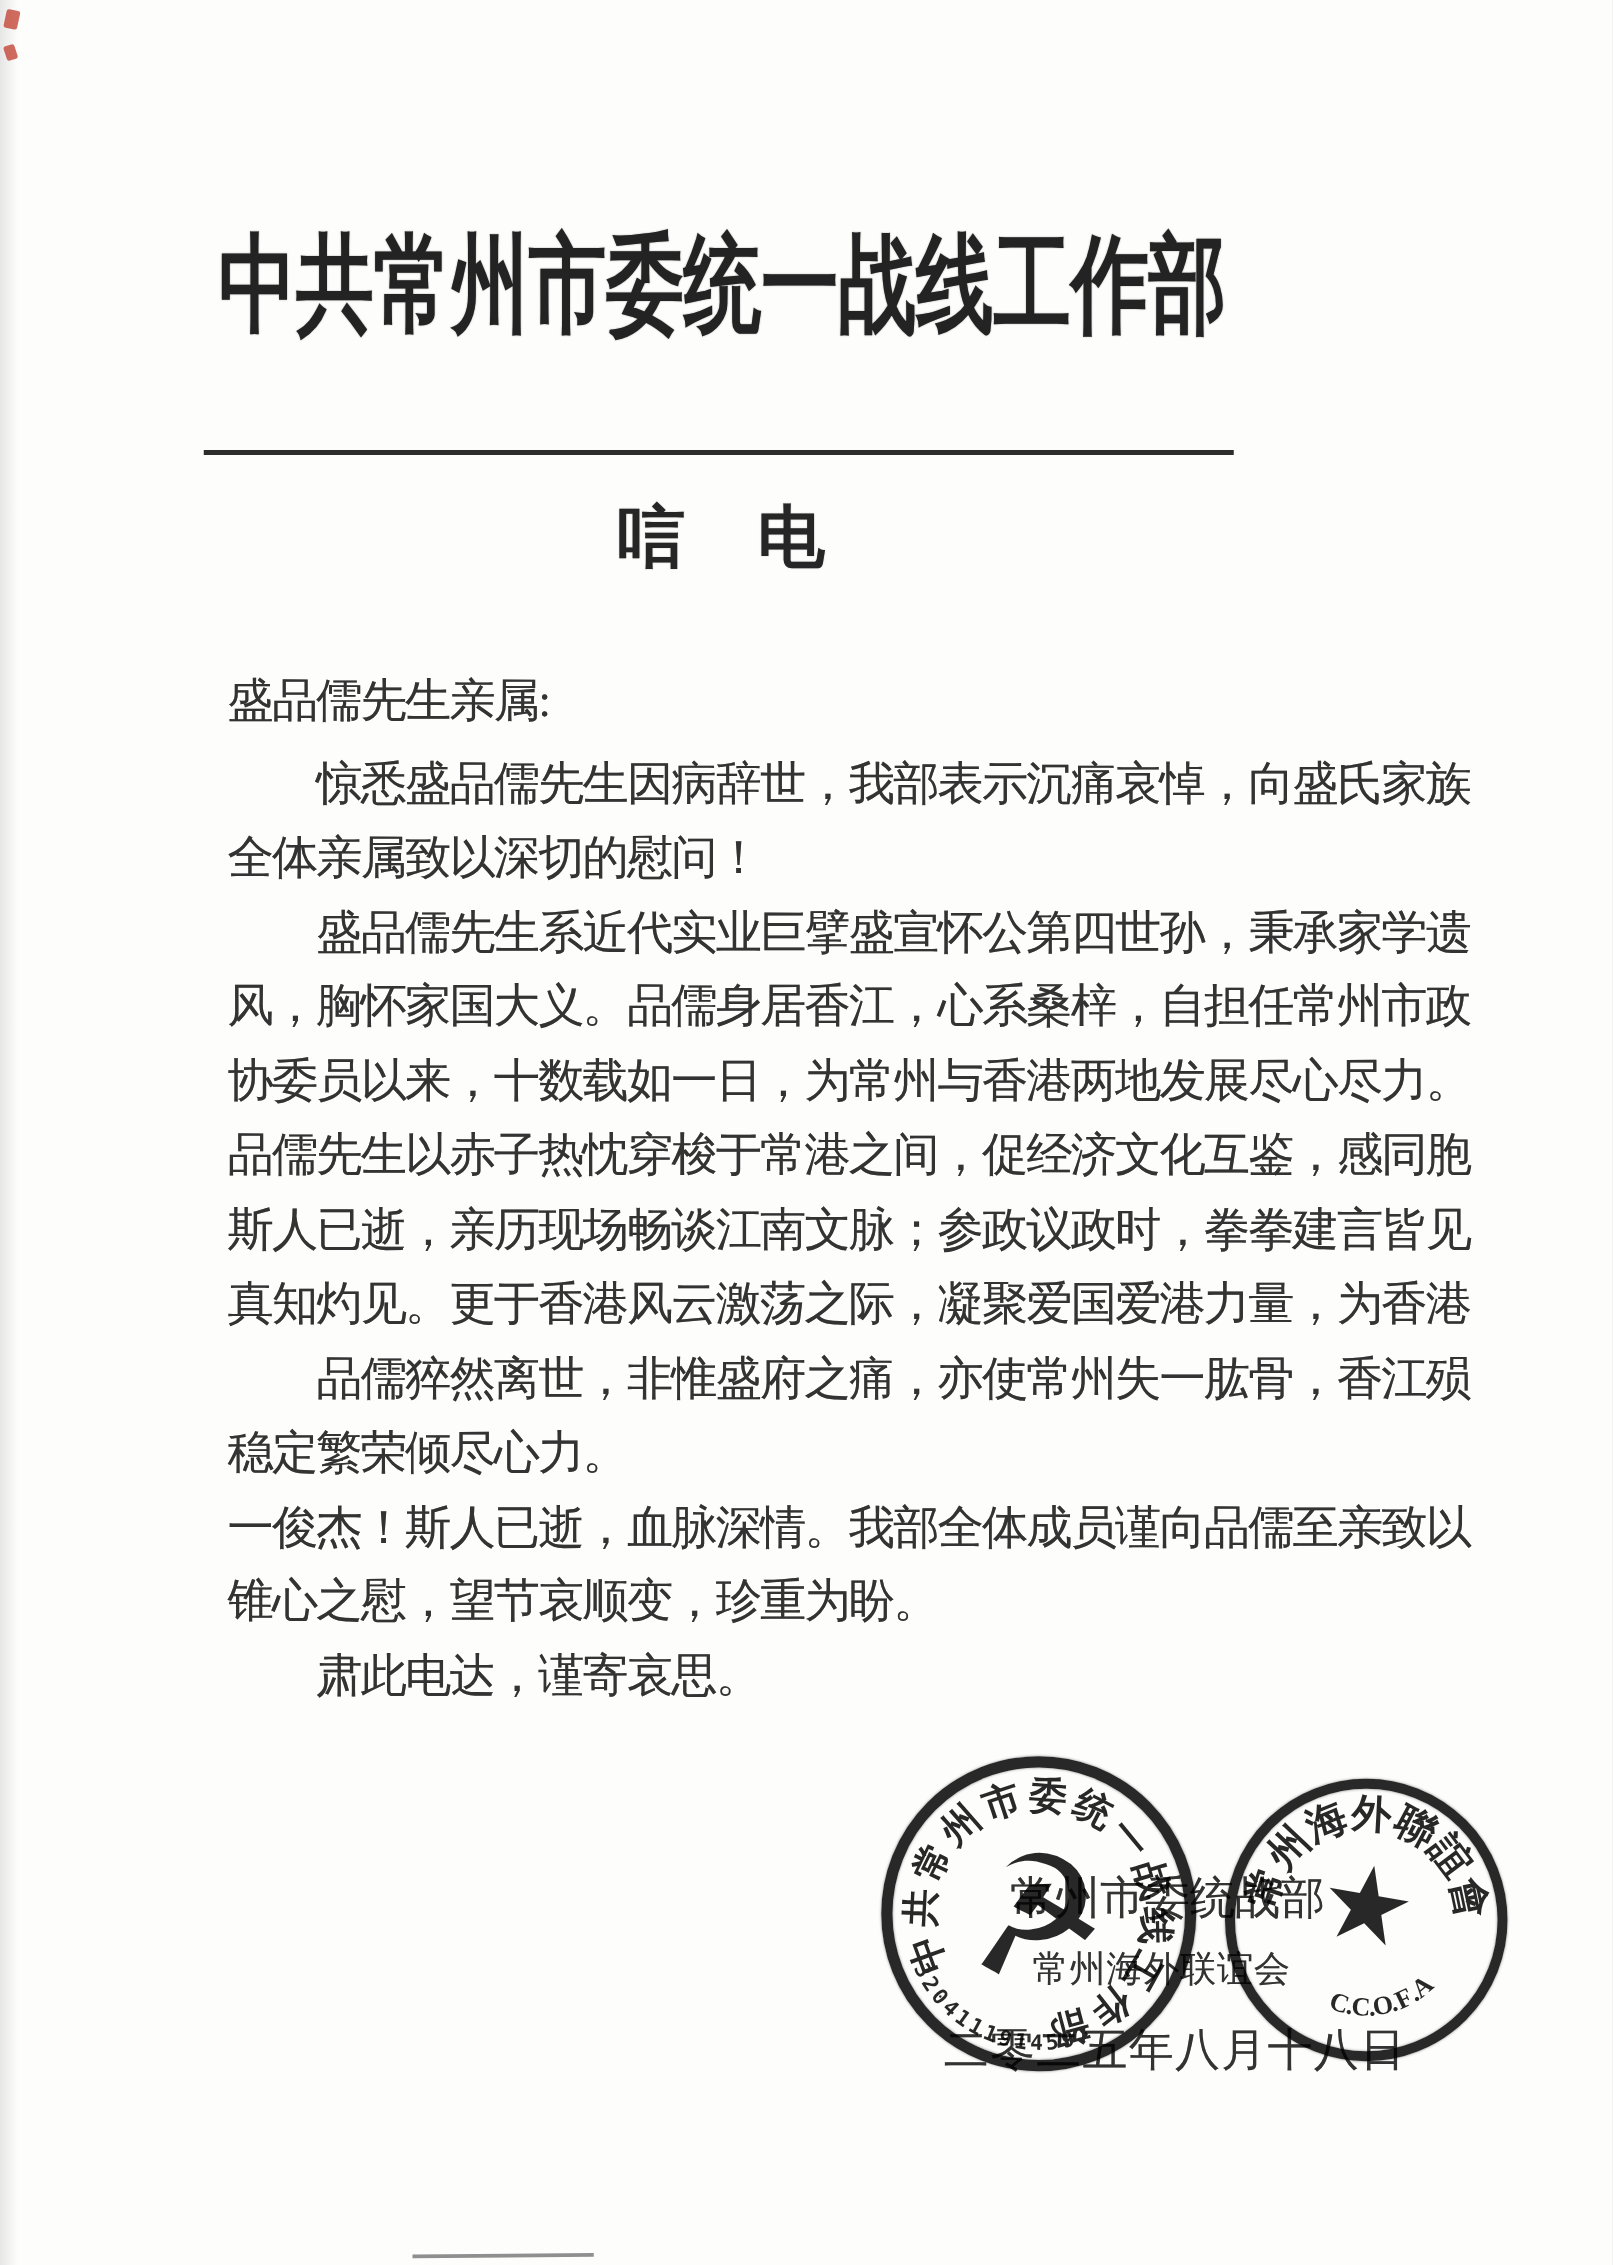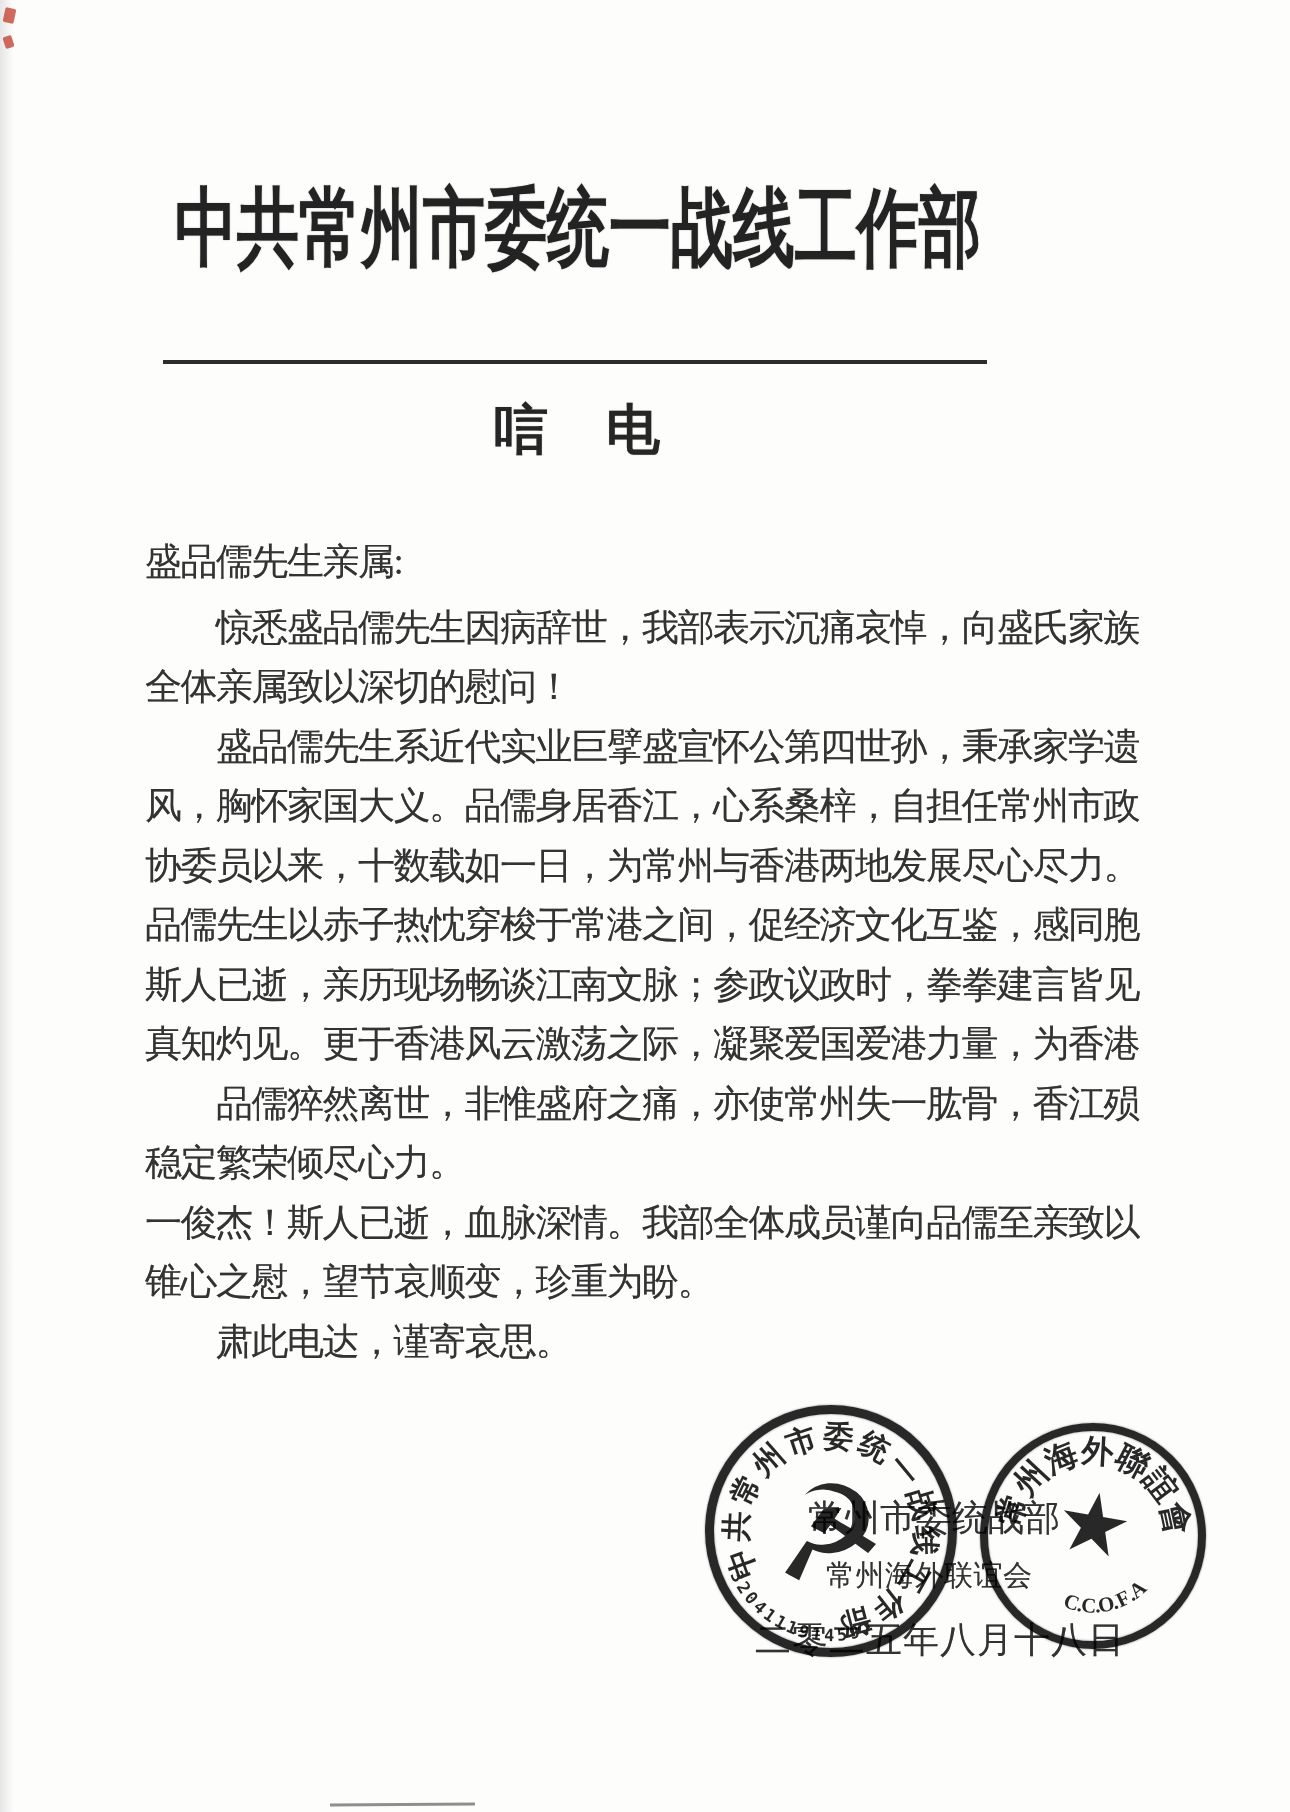--- a/index.html
+++ b/index.html
@@ -24,21 +24,21 @@
     position:absolute;left:175px;top:394px;width:806px;text-align:center;
     font-size:54px;font-weight:bold;color:#262626;letter-spacing:2px;
     text-shadow:0 0 1px rgba(30,30,30,.4);
   }
 
   .body-block{
     position:absolute;left:145px;top:532px;width:1010px;
     font-size:37px;letter-spacing:-1.5px;line-height:59.5px;color:#333;
     text-shadow:0 0 .5px rgba(40,40,40,.45);
   }
-  .body-line{white-space:nowrap;}
+  .body-line{white-space:nowrap;margin-left:37px;}
   .body-line.indent{text-indent:71px;}
   .body-line:nth-child(2){margin-top:6px;}
 
   .sig{position:absolute;white-space:nowrap;color:#333;text-shadow:0 0 .5px rgba(40,40,40,.4);}
   .sig.sig1{left:808px;top:1494px;font-size:36px;}
   .sig.sig2{left:826px;top:1556px;font-size:29px;letter-spacing:0.5px;}
   .sig.sig3{left:755px;top:1616px;font-size:36px;letter-spacing:1px;}
 
   .stamp{position:absolute;mix-blend-mode:multiply;opacity:.93;color:#171717;}
   .stamp .ring{position:absolute;border-radius:50%;border-style:solid;border-color:#171717;

